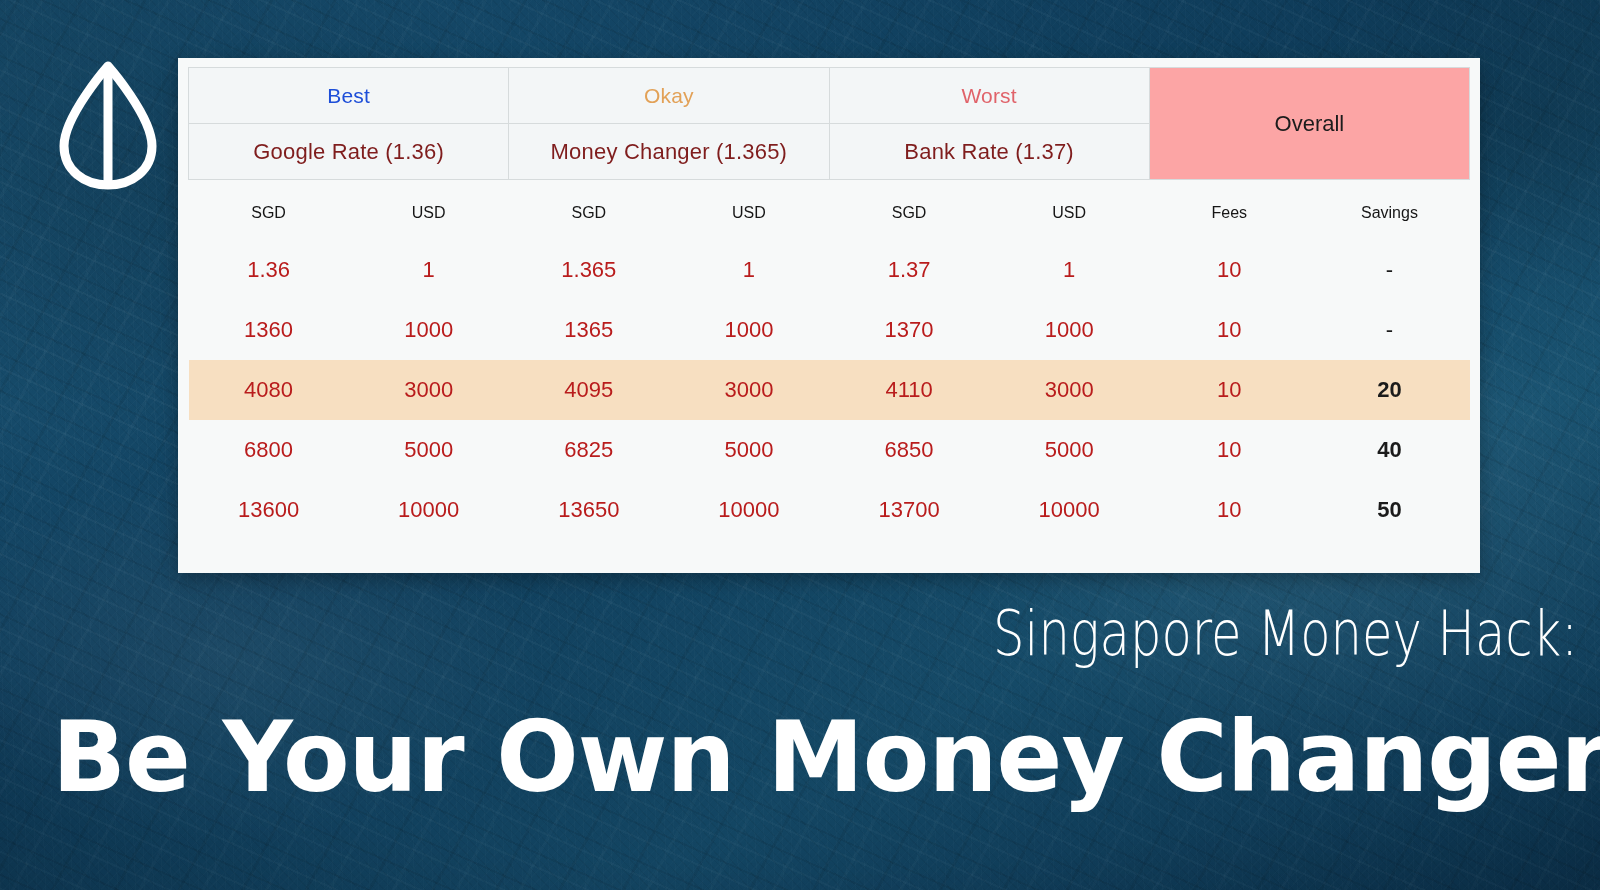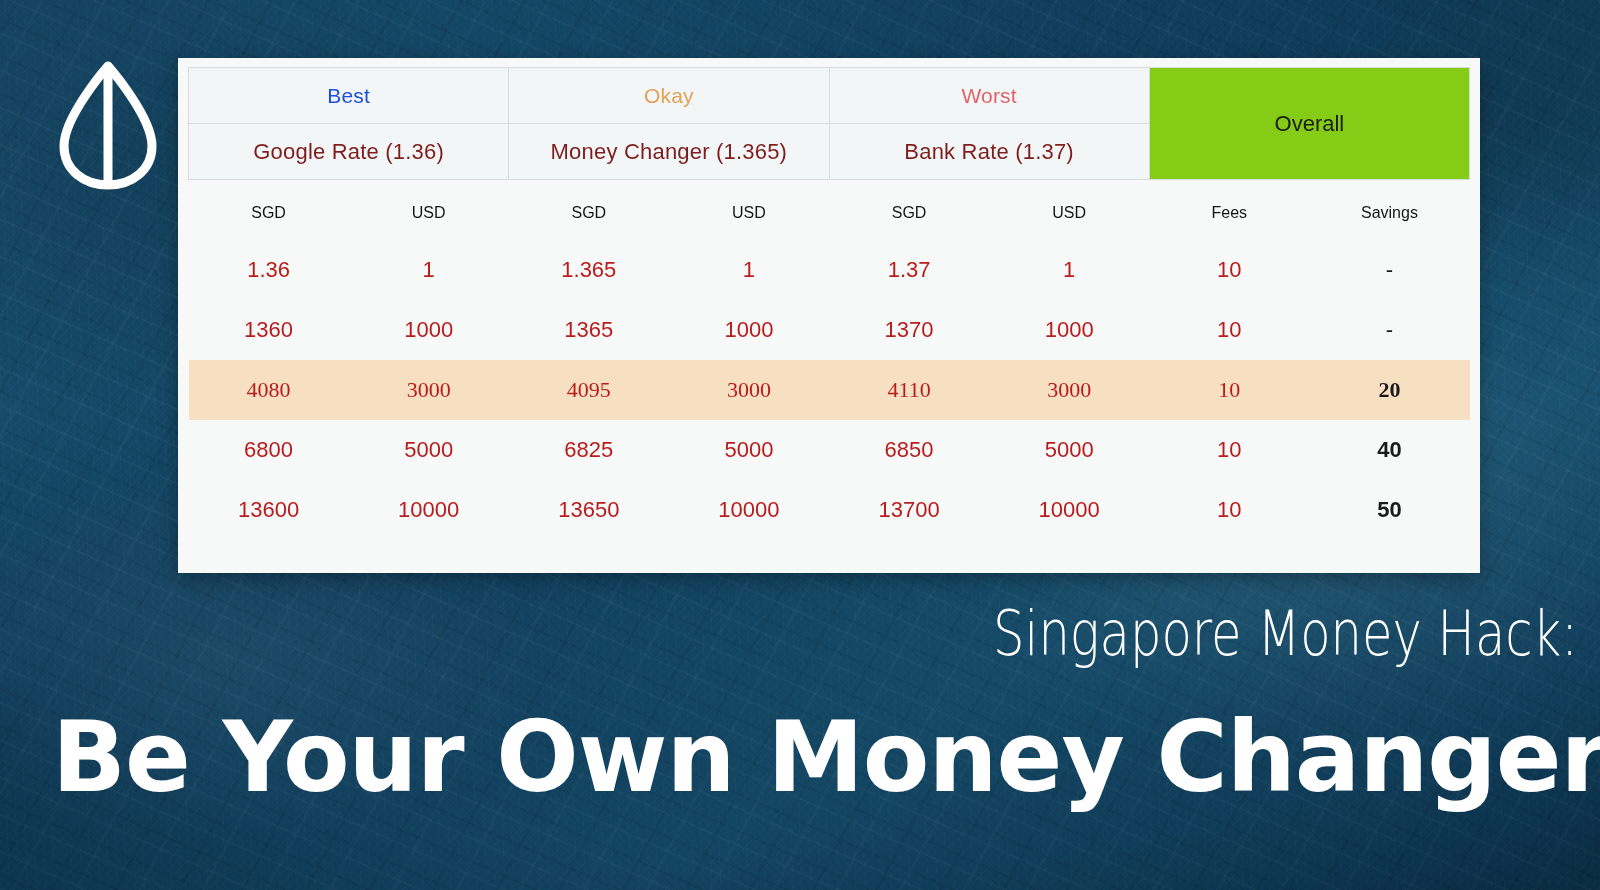--- a/index.html
+++ b/index.html
@@ -116,39 +116,39 @@
     background: #f3f6f7;
   }
   .grp-label { font-size: 21px; }
   .grp-rate  { font-size: 22px; color: #7f1d1d; }
 
   .overall-cell {
     border: 1px solid #d6dbdc;
     font-size: 22px;
     font-weight: bold;
     color: #1c1c1c;
-    background: #84cc16;
+    background: #fca5a5;
   }
 
   
   .subhead td {
     height: 60px;
     font-size: 16px;
     font-weight: bold;
     color: #161616;
     padding-top: 6px;
   }
 
   
   .drow td {
     height: 60px;
     font-size: 22px;
     color: #b91c1c;
   }
-  .drow.hl { background: #f7dfc1; font-family: Liberation Serif, serif; }
+  .drow.hl { background: #f7dfc1; }
   .drow td.savings-val { font-weight: bold; color: #1b1b1b; }
   .drow td.savings-val.dash { font-weight: normal; }
 
   
   .subtitle {
     position: absolute;
     right: 22px;
     top: 603px;
     width: 1100px;
     text-align: right;

